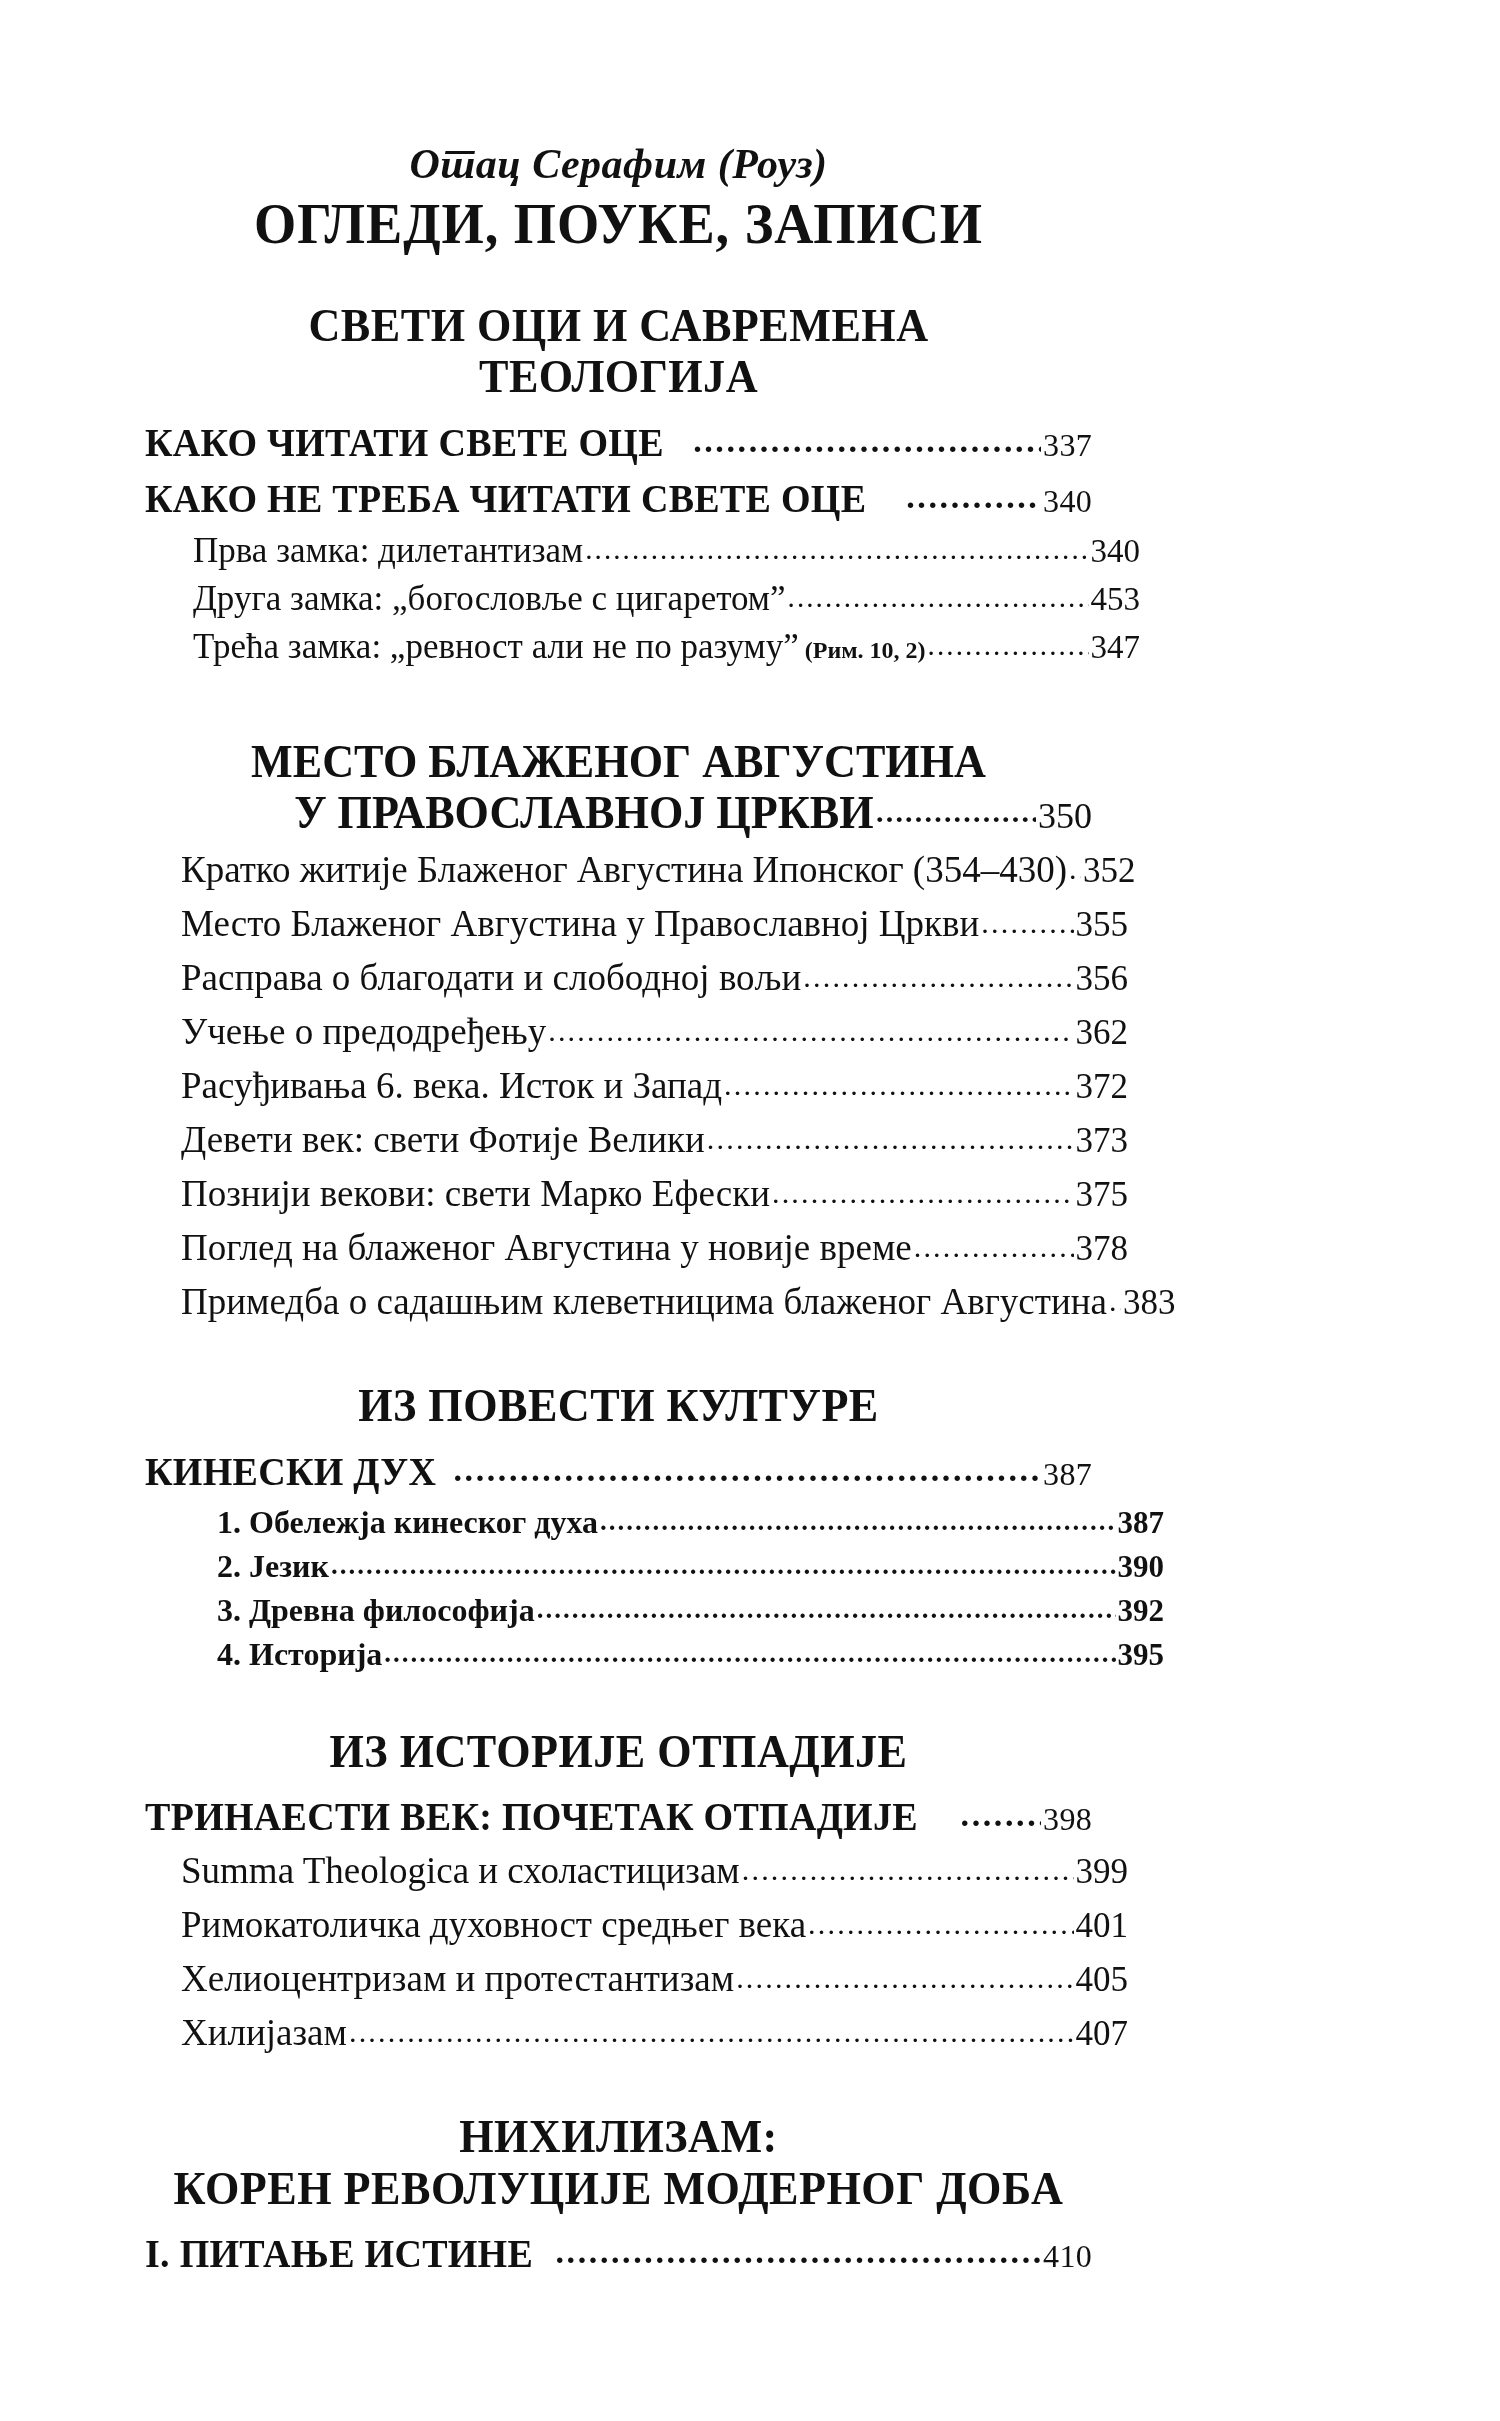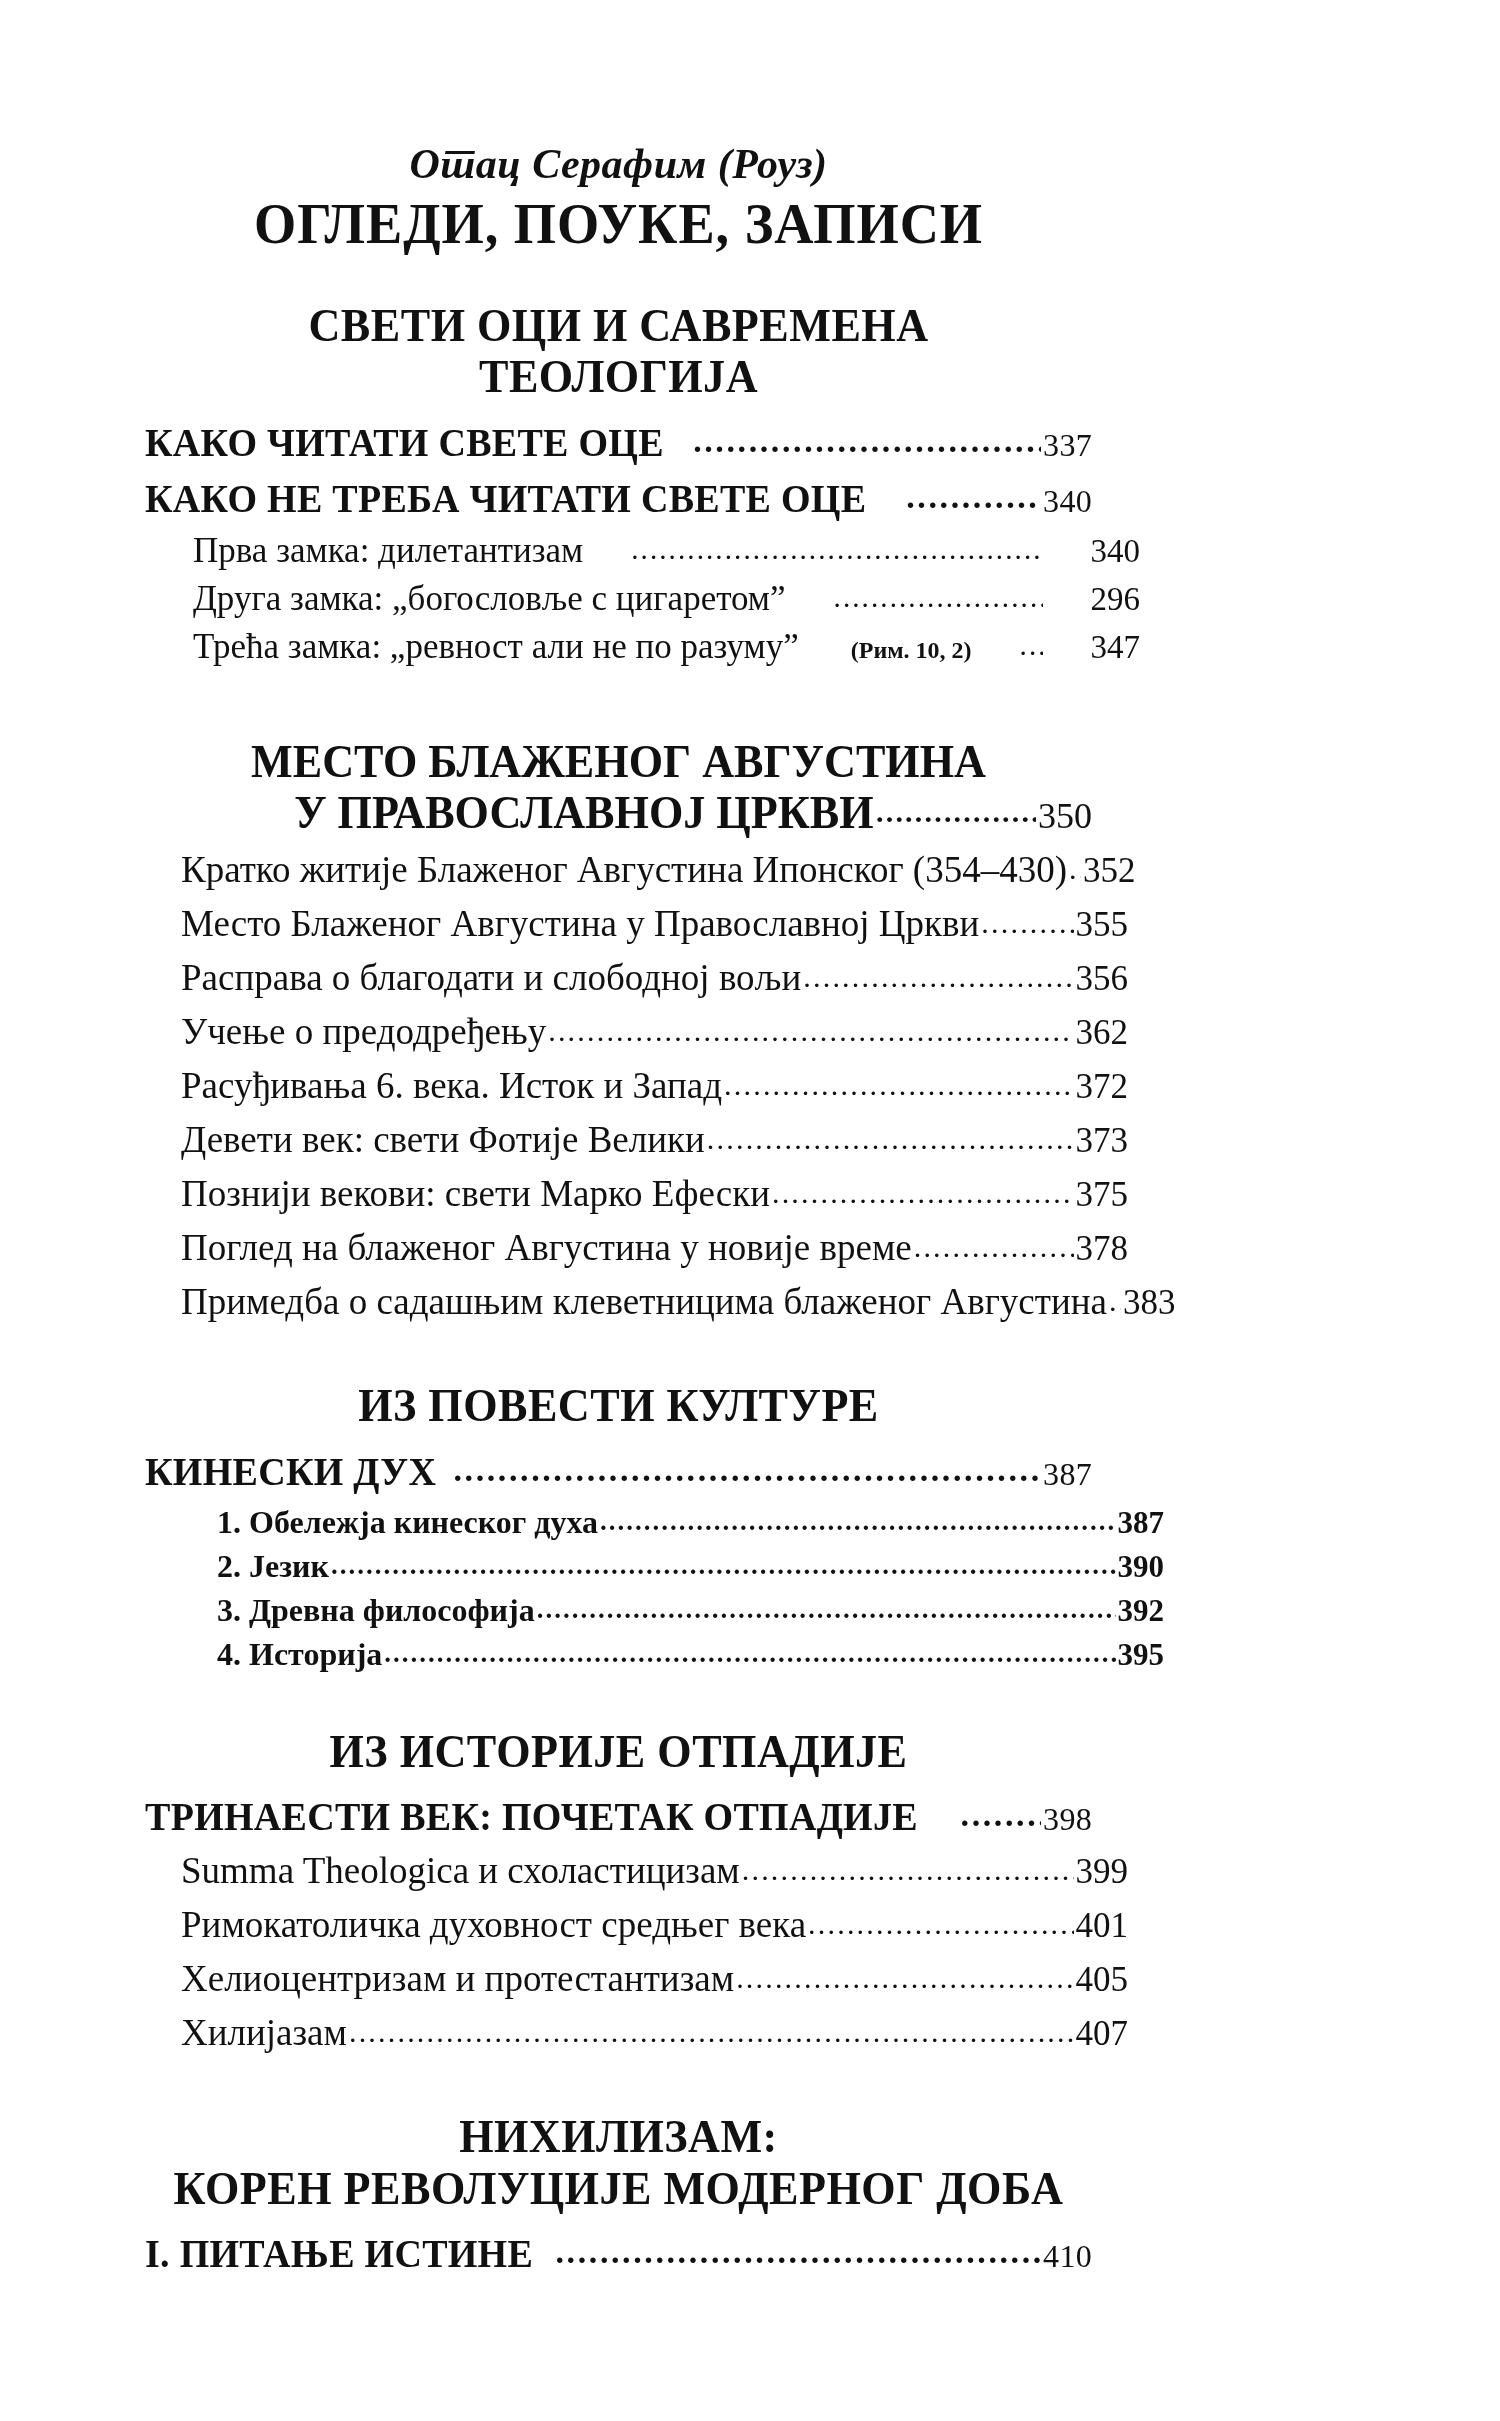--- a/index.html
+++ b/index.html
@@ -127,21 +127,20 @@
   .lvl1 .toc-page { font-size: 32px; font-weight: 400; }
   .lvl1 .toc-dots { top: -4px; }
   .lvl1 .toc-dots::after { font-size: 34px; letter-spacing: 2.6px; }
 
   
   .lvl2 {
     font-size: 35px;
     font-weight: 400;
     padding-left: 48px;
     margin-bottom: 8px;
-    gap: 46px;
   }
   .lvl2 .toc-page { font-size: 33px; }
   .lvl2 .toc-dots::after { font-size: 29px; letter-spacing: 2.1px; }
 
   
   .lvl2b {
     font-size: 37px;
     font-weight: 400;
     padding-left: 36px;
     margin-bottom: 11px;
@@ -195,21 +194,21 @@
 
     <div class="toc-row lvl2">
       <span class="toc-label">Прва замка: дилетантизам</span>
       <span class="toc-dots"></span>
       <span class="toc-page">340</span>
     </div>
 
     <div class="toc-row lvl2">
       <span class="toc-label">Друга замка: „богословље с цигаретом”</span>
       <span class="toc-dots"></span>
-      <span class="toc-page">296</span>
+      <span class="toc-page">453</span>
     </div>
 
     <div class="toc-row lvl2">
       <span class="toc-label">Трећа замка: „ревност али не по разуму”</span>
       <span class="ref-note">(Рим. 10, 2)</span>
       <span class="toc-dots"></span>
       <span class="toc-page">347</span>
     </div>
   </div>
 

